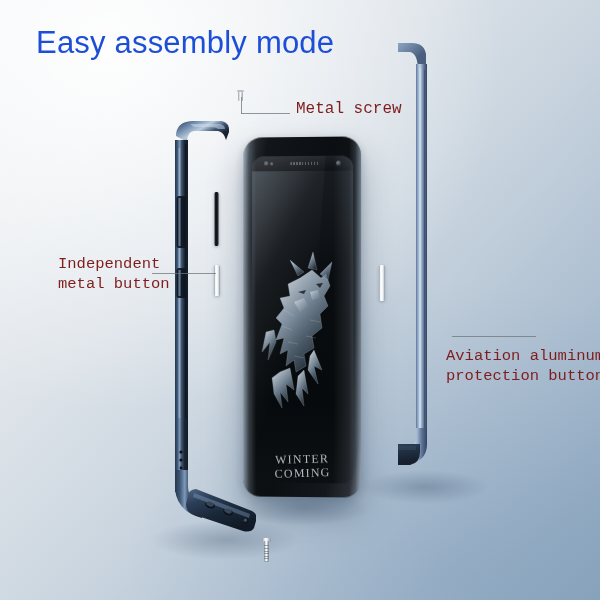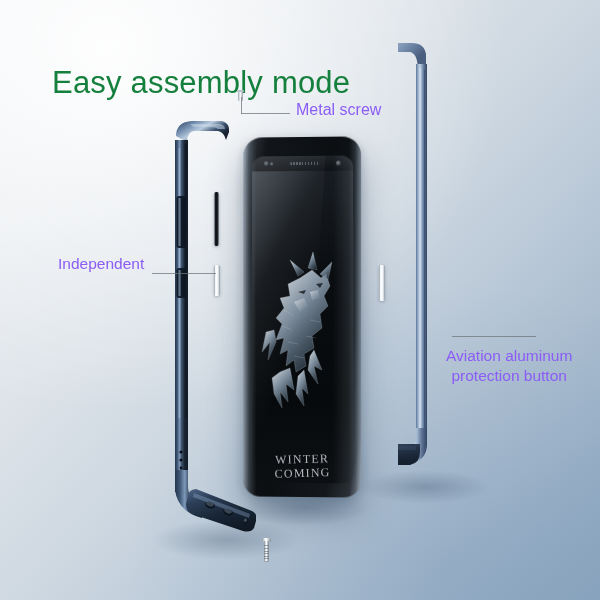--- a/index.html
+++ b/index.html
@@ -34,37 +34,37 @@
   }
   .bg-soft {
     position: absolute;
     inset: 0;
     background: radial-gradient(90% 80% at 75% 95%, rgba(120,150,180,0.28) 0%, rgba(120,150,180,0) 60%);
   }
 
   
   .title {
     position: absolute;
-    left: 52px;
+    left: 36px;
     top: 26px;
     font-size: 31px;
     line-height: 1.1;
-    color: #15803d;
+    color: #1d4ed8;
     letter-spacing: 0.2px;
     white-space: nowrap;
-    margin-top: 40px;
   }
 
   
   .callout {
     position: absolute;
-    color: #8b5cf6;
+    color: #7f1d1d;
     font-size: 15.5px;
     line-height: 1.32;
     white-space: nowrap;
+    font-family: Liberation Mono, monospace;
   }
   .callout.c-metal-screw { left: 296px; top: 99px; font-size: 16px; }
   .callout.c-button      { left: 42px;  top: 254px; margin-left: 16px; }
   .callout.c-frame       { left: 446px; top: 346px; text-align: center; }
 
   .leader {
     position: absolute;
     background: #6e757c;
     opacity: 0.75;
   }
@@ -464,20 +464,21 @@
   <div class="mini-screw"></div>
   <div class="leader v ld-screw-v"></div>
   <div class="leader h ld-screw-h"></div>
   <div class="callout c-metal-screw">
     <span>Metal screw</span>
   </div>
 
   <div class="leader h ld-btn-h"></div>
   <div class="callout c-button">
     <div>Independent</div>
+    <div>metal button</div>
   </div>
 
   <div class="leader h ld-frame-h"></div>
   <div class="callout c-frame">
     <div>Aviation aluminum</div>
     <div>protection button</div>
   </div>
 
 </div>
 

